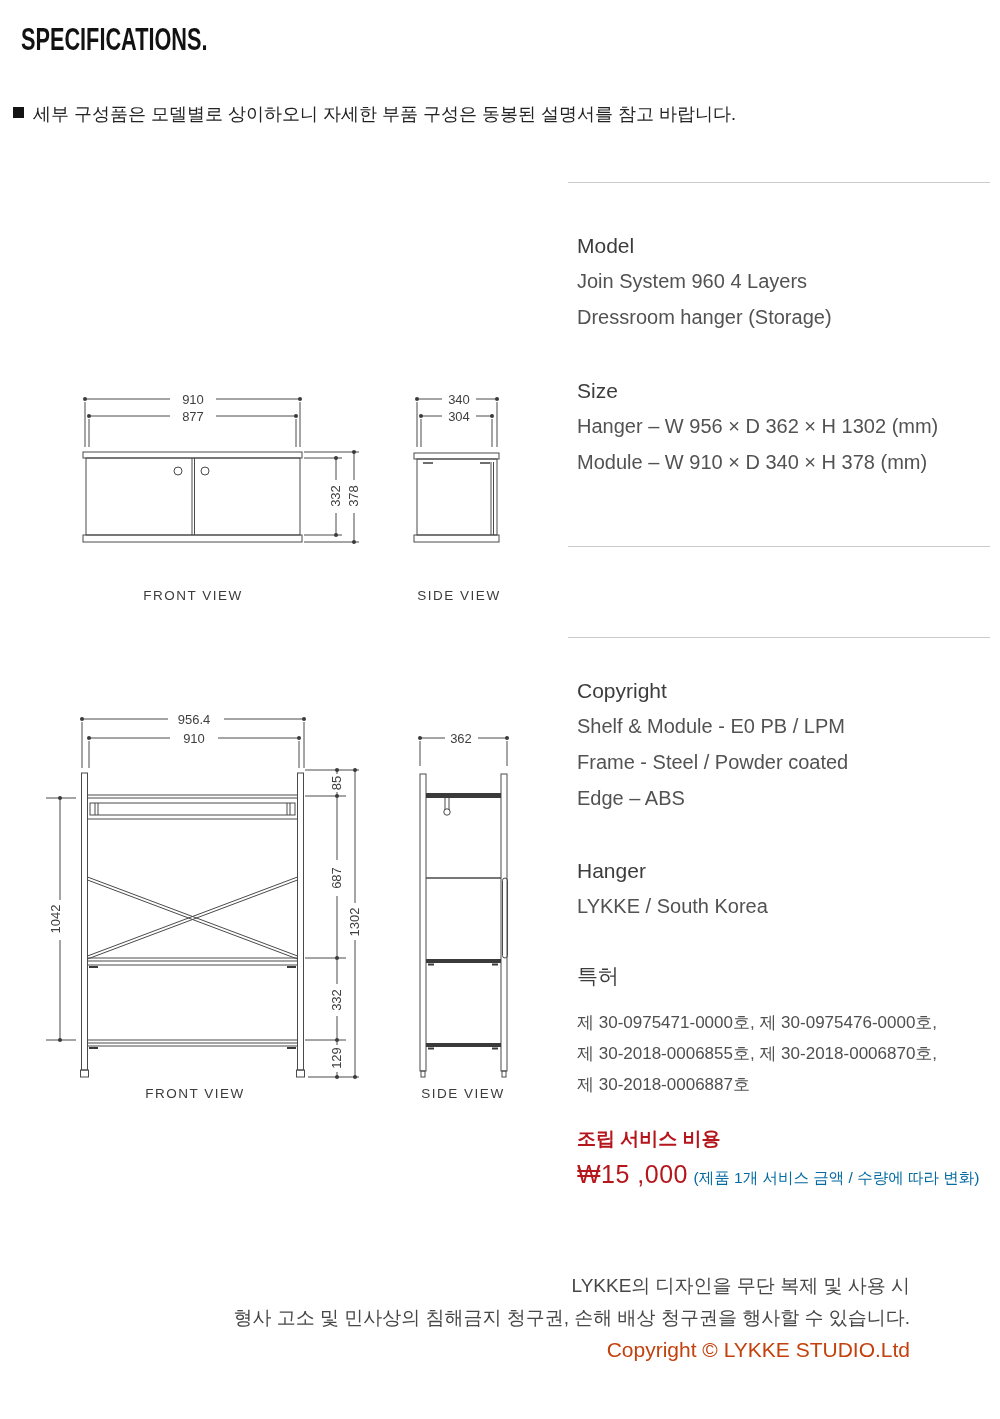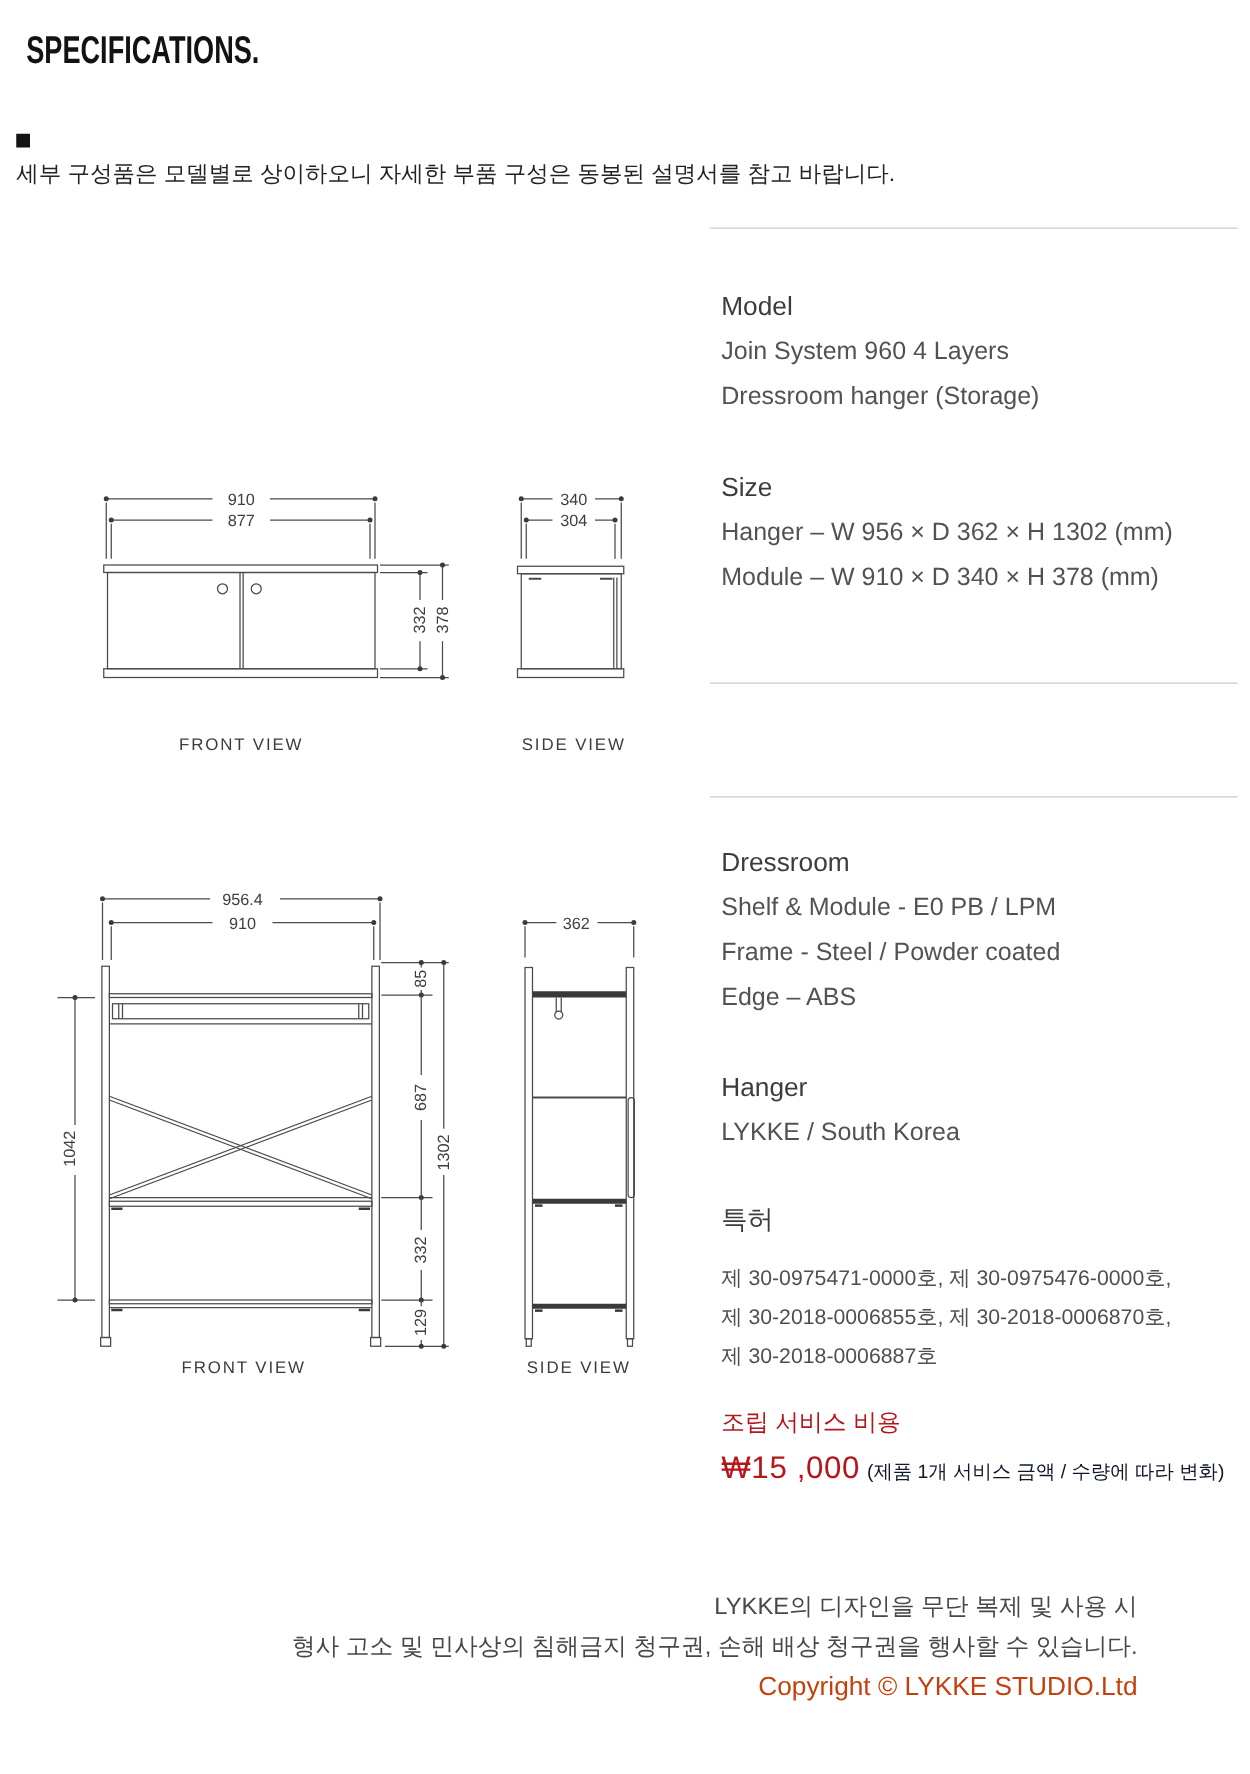--- a/index.html
+++ b/index.html
@@ -6,21 +6,21 @@
   html,body { margin:0; padding:0; background:#ffffff; }
   .page {
     position:relative; width:1000px; height:1419px; background:#fff; overflow:hidden;
     font-family:"Liberation Sans", sans-serif; color:#4a4a4a;
   }
   .title {
     position:absolute; left:21px; top:22px; margin:0;
     font-size:31px; font-weight:800; color:#121212; letter-spacing:0;
     transform:scaleX(0.70); transform-origin:left top; white-space:nowrap;
   }
-  .note { position:absolute; left:13px; top:102px; display:flex; gap:9px; align-items:flex-start;flex-direction:column; }
+  .note { position:absolute; left:13px; top:102px; display:flex; gap:9px; align-items:flex-start; }
   .bullet { width:11px; height:11px; background:#141414; margin-top:5px; flex:0 0 auto; }
   .note-text { font-size:18px; color:#222; white-space:nowrap; }
 
   .divider { position:absolute; left:568px; width:422px; height:1px; background:#cbcbcb; }
 
   .drawing { position:absolute; }
   .drawing line, .drawing rect, .drawing circle.knob, .drawing circle.hook {
     stroke:var(--line); stroke-width:1; fill:none;
   }
   .drawing .dot { fill:#3a3a3a; stroke:none; }
@@ -29,24 +29,24 @@
   .drawing text { font-family:"Liberation Sans", sans-serif; font-size:13px; fill:var(--ink); }
   .drawing text.viewlabel { font-size:13.5px; letter-spacing:1.5px; fill:#3c3c3c; }
   .drawing .knob { stroke-width:2.2; stroke:#2c2c2c; fill:#fff; }
   .drawing .w2 { stroke-width:1.6; }
 
   .spec { position:absolute; left:577px; white-space:nowrap; }
   .spec h2 { margin:0; font-size:21px; line-height:34px; font-weight:400; color:#3c3c3c; }
   .spec p  { margin:0; font-size:20px; line-height:36px; color:#525252; }
   .spec.patent p { font-size:17px; line-height:31px; color:#4f4f4f; }
   .spec.patent p:first-of-type { margin-top:14px; }
-  .spec h2.red { color:var(--accent); font-size:19px; }
+  .spec h2.red { color:var(--accent); font-size:19px;font-weight:bold; }
   .price-row { margin-top:6px; }
   .price { font-size:25px; color:var(--accent); letter-spacing:0.5px; }
-  .price-note { font-size:15.5px; color:#0f172a;text-align:center; }
+  .price-note { font-size:15.5px; color:#0369a1;text-align:center; }
 
   .footer { position:absolute; right:90px; top:1270px; text-align:right; white-space:nowrap; }
   .footer p { margin:0; font-size:19px; line-height:32px; color:#474747; }
   .footer p.copyright { font-size:21px; color:#c2410c; }
 </style>
 </head>
 <body>
 
 <div class="page">
 
@@ -255,21 +255,21 @@
     <p>Dressroom hanger (Storage)</p>
   </section>
 
   <section class="spec" style="top:374px">
     <h2>Size</h2>
     <p>Hanger – W 956 × D 362 × H 1302 (mm)</p>
     <p>Module – W 910 × D 340 × H 378 (mm)</p>
   </section>
 
   <section class="spec" style="top:674px">
-    <h2>Dressroom</h2>
+    <h2>Copyright</h2>
     <p>Shelf &amp; Module - E0 PB / LPM</p>
     <p>Frame - Steel / Powder coated</p>
     <p>Edge – ABS</p>
   </section>
 
   <section class="spec" style="top:854px">
     <h2>Hanger</h2>
     <p>LYKKE / South Korea</p>
   </section>
 

